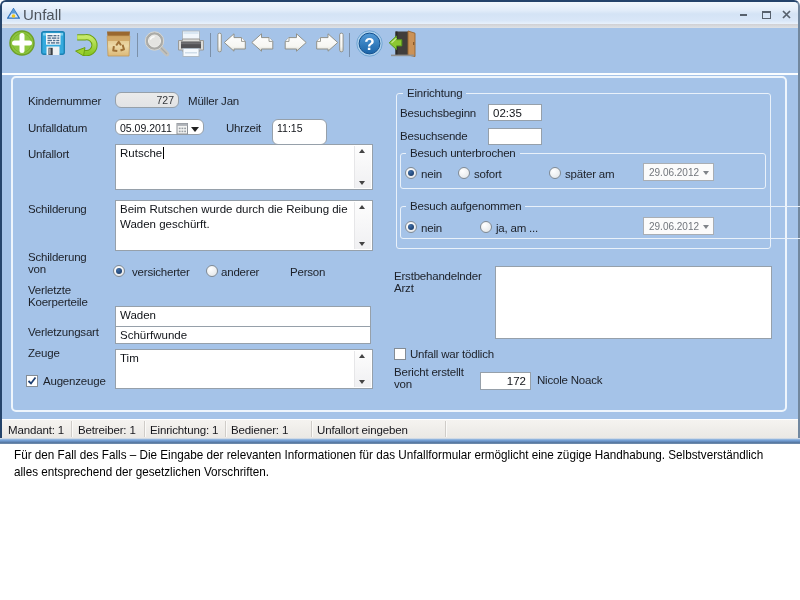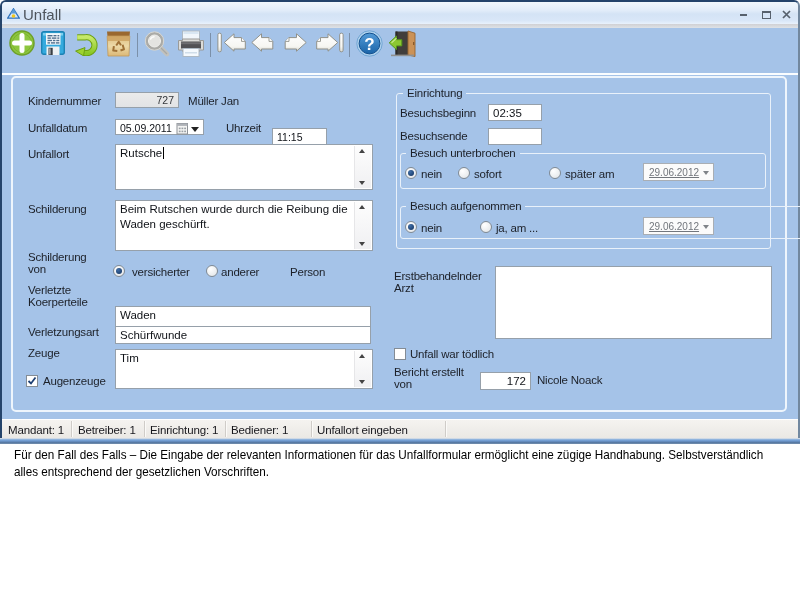--- a/index.html
+++ b/index.html
@@ -20,22 +20,22 @@
 .lbl{font-size:11.5px;letter-spacing:-0.2px;color:#1c2028;}
 .tb{box-sizing:border-box;background:#fff;border:1px solid #96a0aa;font-size:11.5px;color:#101318;padding:1px 4px;line-height:15px;}
 .sb{position:absolute;right:1px;top:1px;bottom:1px;width:16px;background:linear-gradient(#fdfdfd,#f0f0f2);border-left:1px solid #e6e6e8;}
 .sb .up{position:absolute;top:3px;left:4px;width:0;height:0;border:3.5px solid transparent;border-bottom:4.5px solid #444;border-top:none;}
 .sb .dn{position:absolute;bottom:3px;left:4px;width:0;height:0;border:3.5px solid transparent;border-top:4.5px solid #444;border-bottom:none;}
 .radio{box-sizing:border-box;width:12px;height:12px;border-radius:50%;background:radial-gradient(circle at 35% 30%,#ffffff,#dfe3e6);border:1px solid #808a94;}
 .radio.on::after{content:"";position:absolute;left:2px;top:2px;width:6px;height:6px;border-radius:50%;background:radial-gradient(circle at 35% 30%,#3f6ea8,#12315c);}
 .chk{box-sizing:border-box;width:12px;height:12px;background:#fff;border:1px solid #848c95;}
 .grp{box-sizing:border-box;border:1px solid #e9f1fa;border-radius:3px;}
 .glbl{position:absolute;top:-7px;font-size:11.5px;letter-spacing:-0.2px;color:#1c2028;background:#a5c3e8;padding:0 4px;line-height:13px;}
-.combo{box-sizing:border-box;background:#fbfbfb;border:1px solid #a9aeb4;font-size:10px;color:#72767c;padding:2.5px 5px;text-decoration:underline;}
-.sm{font-size:10.5px !important;letter-spacing:0 !important;}
+.combo{box-sizing:border-box;background:#fbfbfb;border:1px solid #a9aeb4;font-size:10px;color:#72767c;padding:2.5px 5px;}
+.sm{font-size:10.5px !important;letter-spacing:0 !important;border-radius:6px;}
 .combo .ar{position:absolute;right:4px;top:7px;width:0;height:0;border:3.5px solid transparent;border-top:4.5px solid #808489;border-bottom:none;}
 #caption{left:14px;top:446px;font-size:13px;line-height:17px;color:#000;white-space:nowrap;transform:scaleX(0.9);transform-origin:left top;}
 </style>
 </head>
 <body>
 <div class="abs" id="win"></div>
 <div class="abs" id="titlebar"></div>
 <div class="abs" id="ttl">Unfall</div>
 
 <div class="abs" id="menustrip"></div>
@@ -202,21 +202,21 @@
       <rect x="5.5" y="5.6" width="1.8" height="1.6"></rect>
       <rect x="8.2" y="5.6" width="1.8" height="1.6"></rect>
  <rect x="2.8" y="8.6" width="1.8" height="1.6"></rect>
       <rect x="5.5" y="8.6" width="1.8" height="1.6"></rect>
       <rect x="8.2" y="8.6" width="1.8" height="1.6"></rect>
     </g>
 </svg>
 <div class="abs" style="left:191px;top:127px;width:0;height:0;border:4px solid transparent;border-top:5px solid #222;border-bottom:none"></div>
 
 <div class="abs lbl" style="left:226px;top:122px">Uhrzeit</div>
-<div class="abs tb sm" style="left:272px;top:128px;width:55px;height:26px;line-height:14px">11:15</div>
+<div class="abs tb sm" style="left:272px;top:119px;width:55px;height:26px;line-height:14px">11:15</div>
 
 <div class="abs lbl" style="left:28px;top:148px">Unfallort</div>
 <div class="abs tb" style="left:115px;top:144px;width:258px;height:46px">Rutsche<span style="border-left:1px solid #000;margin-left:1px"></span>
  <div class="sb">
       <div class="up"></div>
       <div class="dn"></div>
     </div>
 </div>
 
 <div class="abs lbl" style="left:28px;top:203px">Schilderung</div>

